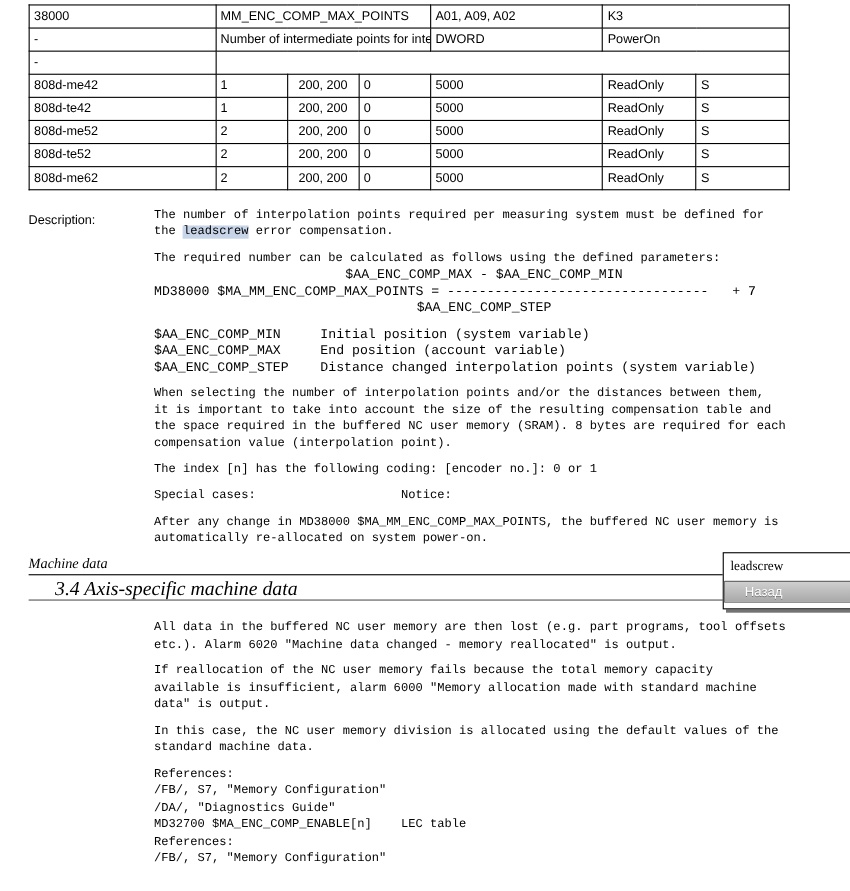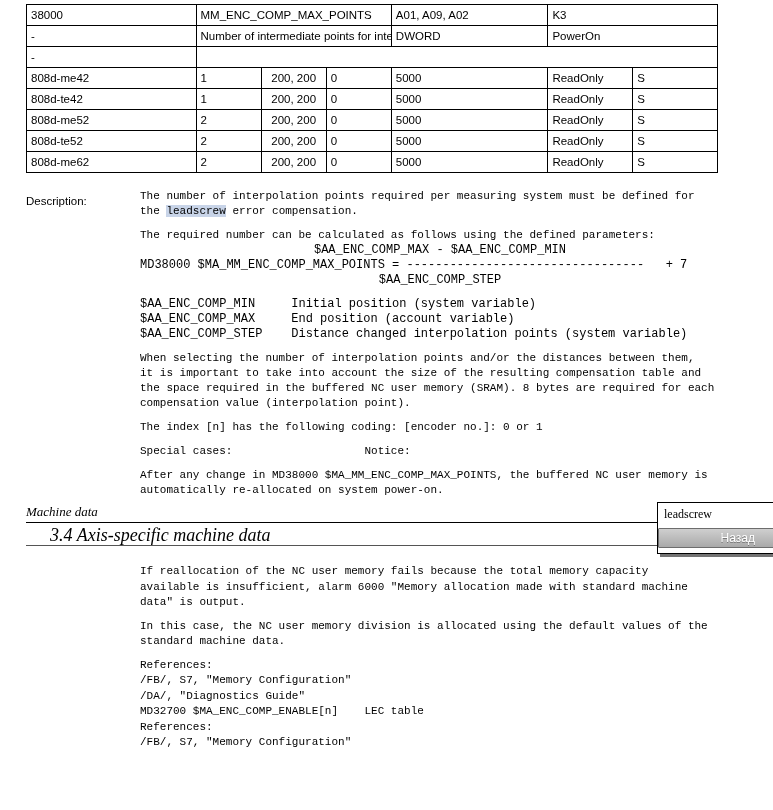--- a/index.html
+++ b/index.html
@@ -156,21 +156,21 @@
     justify-content: center;
   }
   .popup-btn {
     display: inline-block;
     background: linear-gradient(#cfcfcf, #a9a9a9);
     border: 1px solid #6d6d6d;
     color: #ffffff;
     font-size: 12px;
     font-family: "Liberation Sans", sans-serif;
     padding: 2px 18px;
-    text-align: right;
+    text-align: left;
     border-radius: 1px;
     text-shadow: 0 1px 0 rgba(0,0,0,0.35);
     min-width: 78px;
   }
 </style>
 </head>
 <body>
 
 <div class="page">
 
@@ -269,20 +269,22 @@
 automatically re-allocated on system power-on.</p>
     </div>
   </div>
 
   <div class="md-title" style="top:500px;">Machine data</div>
   <div class="rule" style="top:518px;"></div>
   <div class="sec-title" style="top:521px;">3.4 Axis-specific machine data</div>
   <div class="rule rule-thin" style="top:541px;"></div>
 
   <div class="body2">
+    <p>All data in the buffered NC user memory are then lost (e.g. part programs, tool offsets
+etc.). Alarm 6020 "Machine data changed - memory reallocated" is output.</p>
     <p>If reallocation of the NC user memory fails because the total memory capacity
 available is insufficient, alarm 6000 "Memory allocation made with standard machine
 data" is output.</p>
     <p>In this case, the NC user memory division is allocated using the default values of the
 standard machine data.</p>
     <p class="nogap">References:</p>
     <p class="nogap">/FB/, S7, "Memory Configuration"</p>
     <p class="nogap">/DA/, "Diagnostics Guide"</p>
     <p class="nogap">MD32700 $MA_ENC_COMP_ENABLE[n]    LEC table</p>
     <p class="nogap">References:</p>

